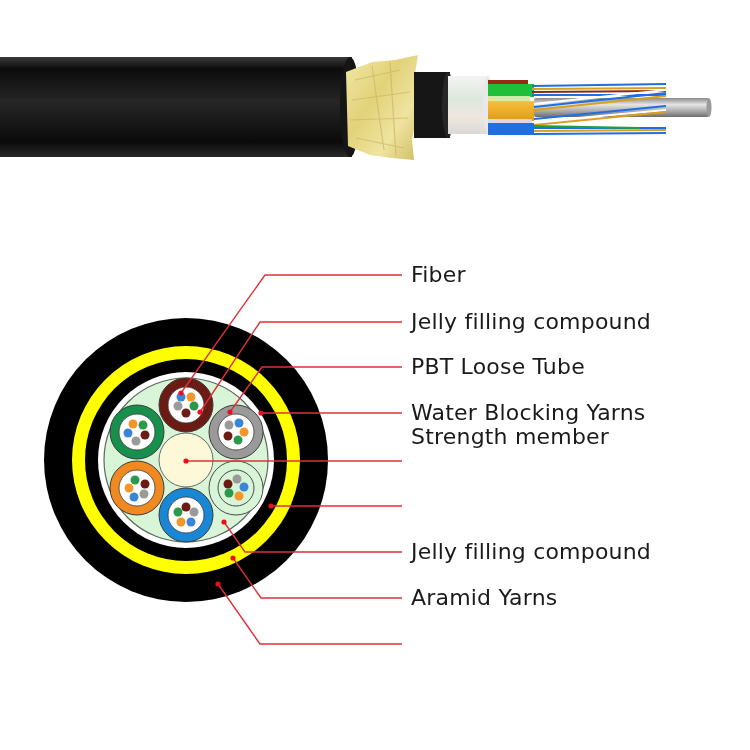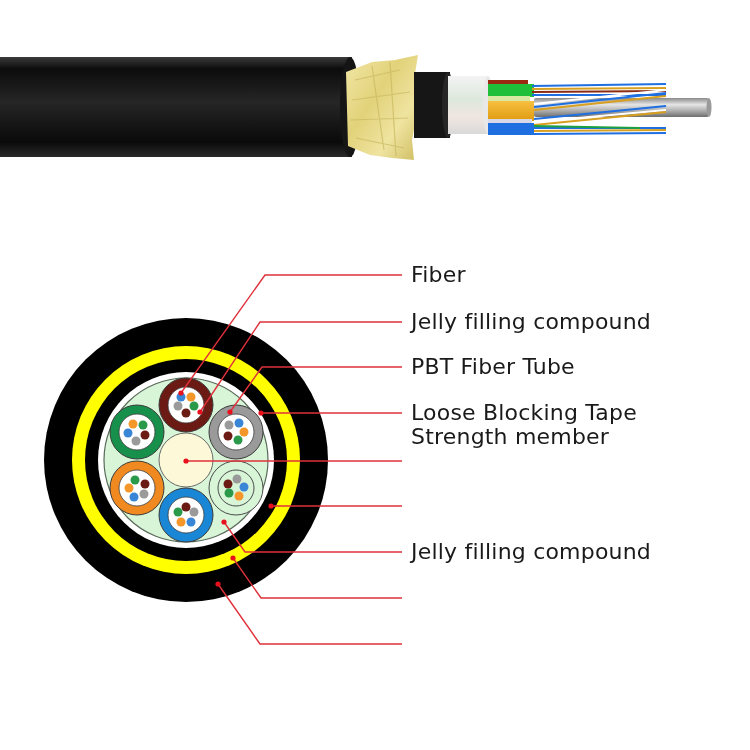--- a/index.html
+++ b/index.html
@@ -181,17 +181,18 @@
       <circle cx="271" cy="506" r="2.6"></circle>
       <circle cx="224" cy="522" r="2.6"></circle>
       <circle cx="233" cy="558" r="2.6"></circle>
       <circle cx="218" cy="584" r="2.6"></circle>
     </g>
   </svg>
 
   
   <div class="label" style="top:262px">Fiber</div>
   <div class="label" style="top:309px">Jelly filling compound</div>
-  <div class="label" style="top:354px">PBT Fiber Tube</div>
-  <div class="label" style="top:400px">Loose Blocking Tape</div>
+  <div class="label" style="top:354px">PBT Loose Tube</div>
+  <div class="label" style="top:400px">Water Blocking Yarns</div>
   <div class="label" style="top:424px">Strength member</div>
   <div class="label" style="top:539px">Jelly filling compound</div>
+  <div class="label" style="top:585px">Aramid Yarns</div>
 </div>
 
 </body></html>

